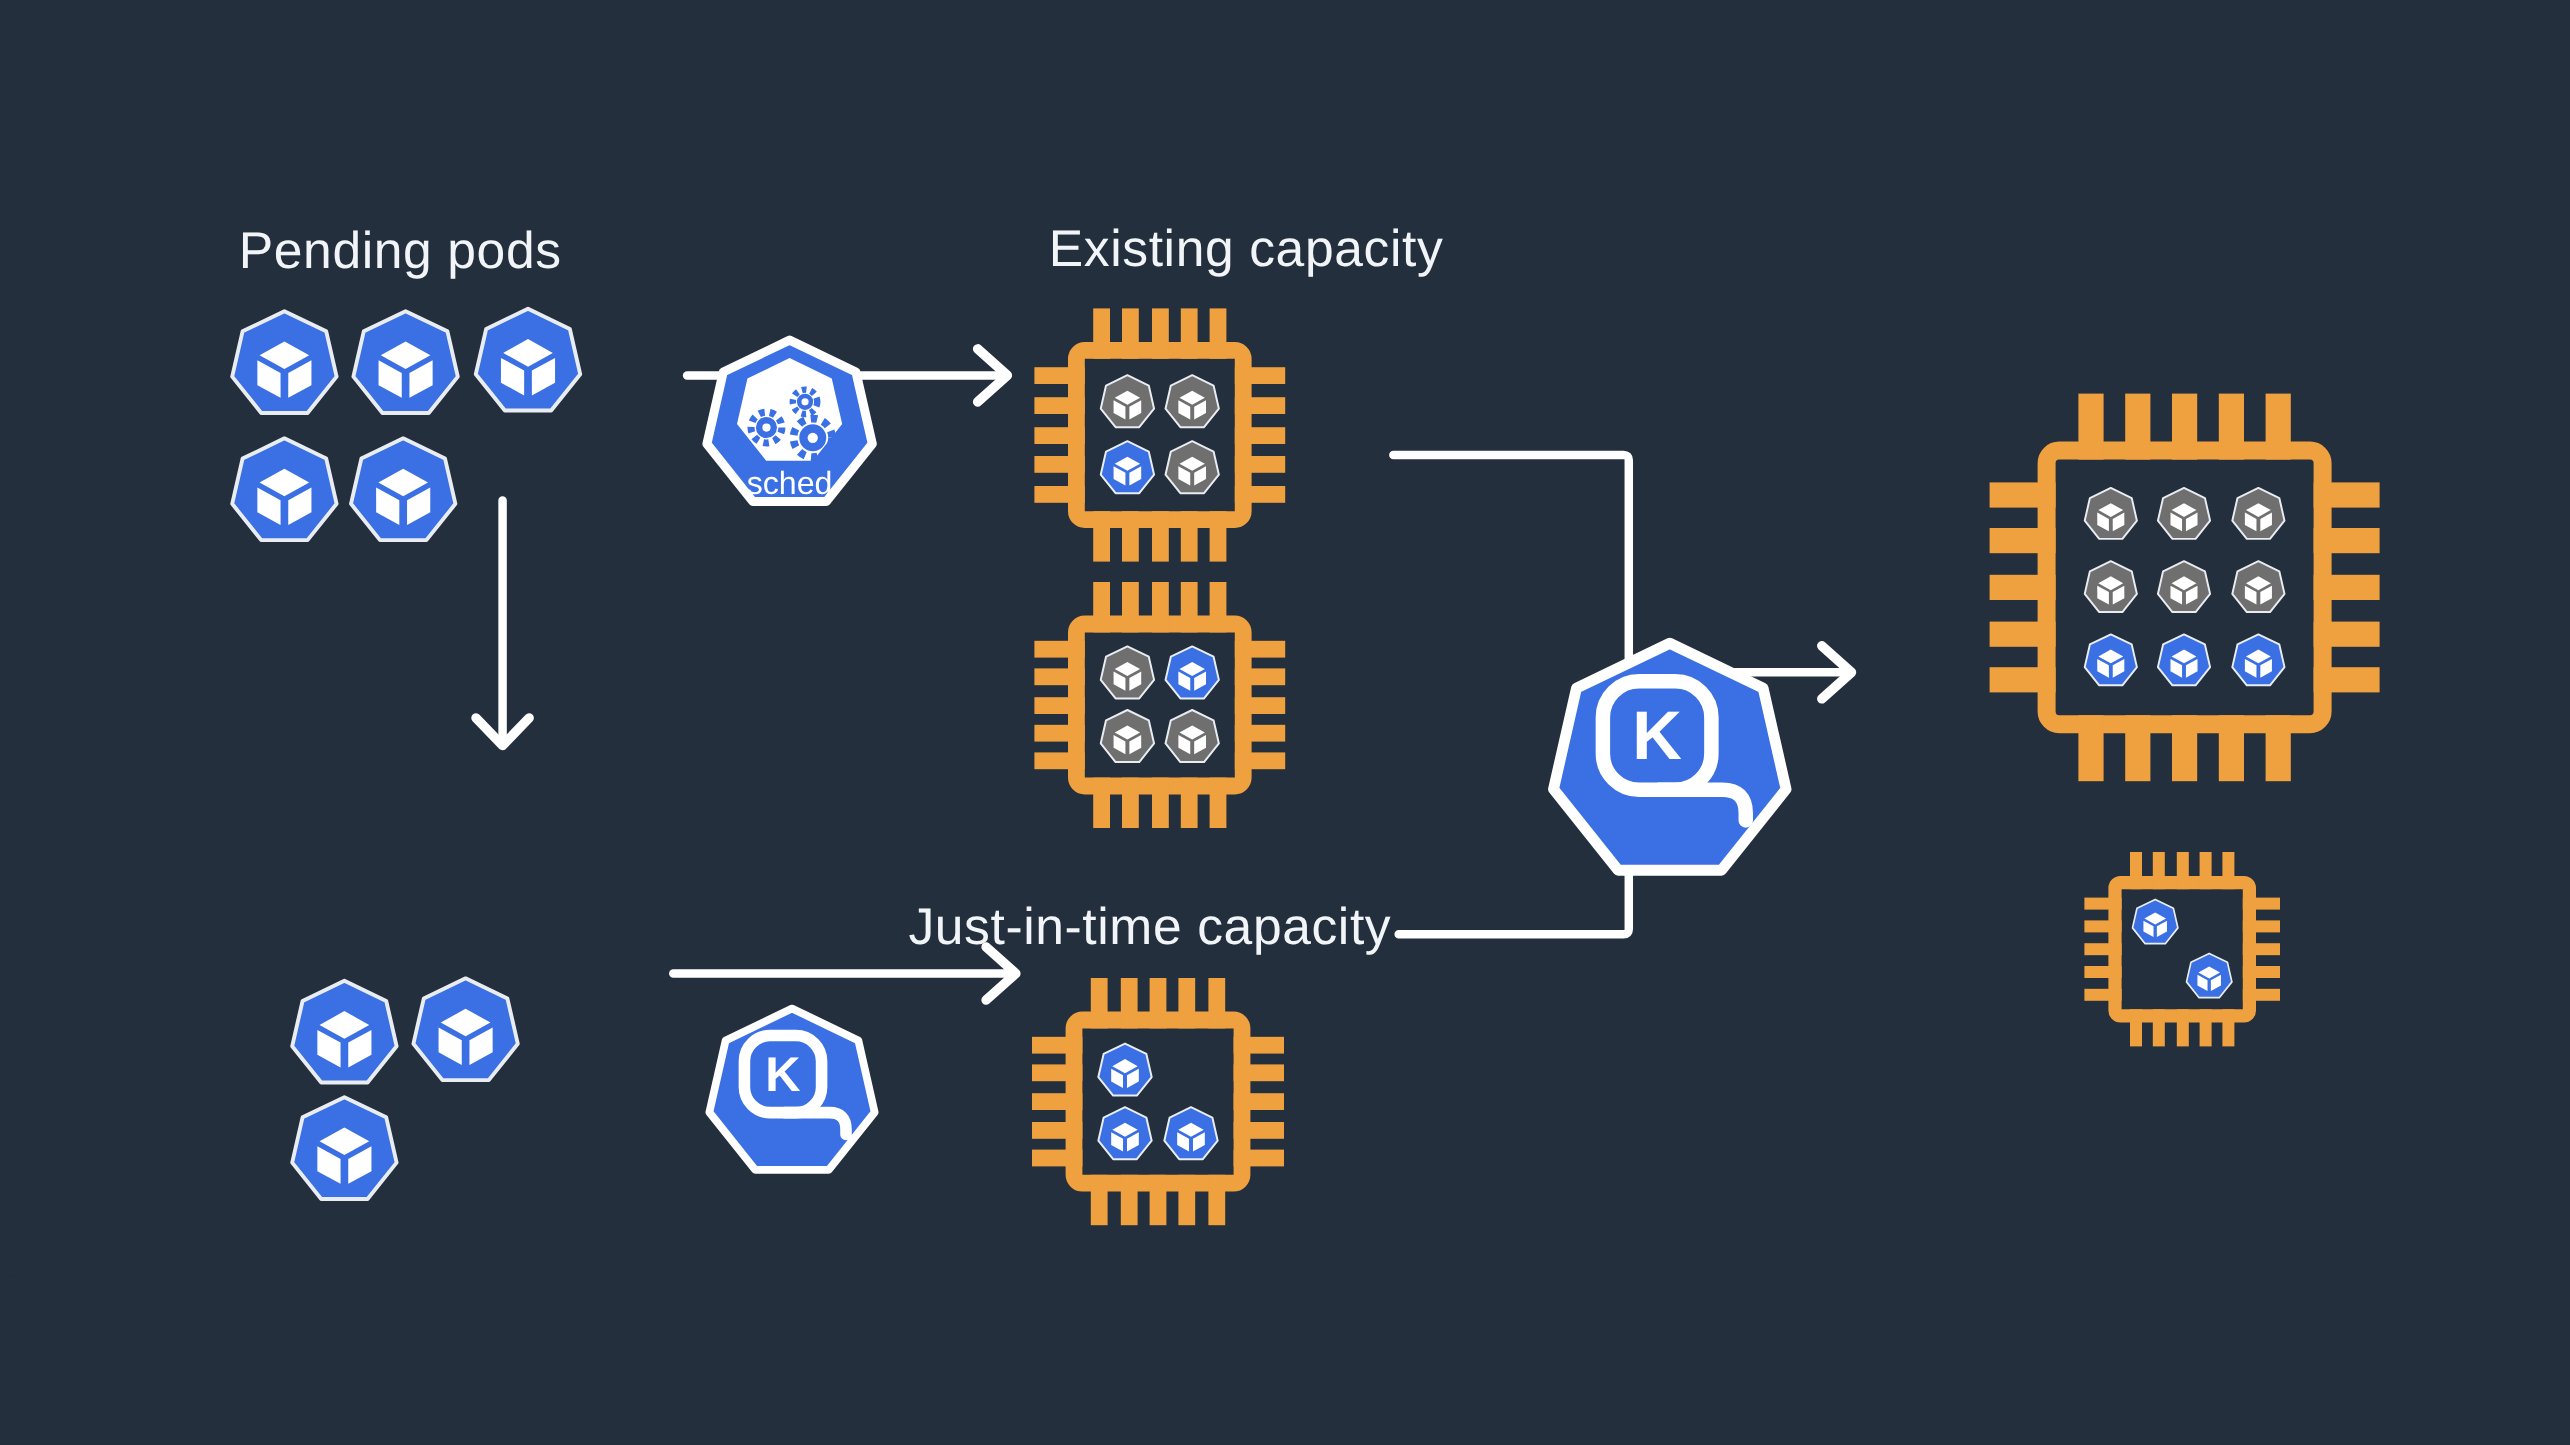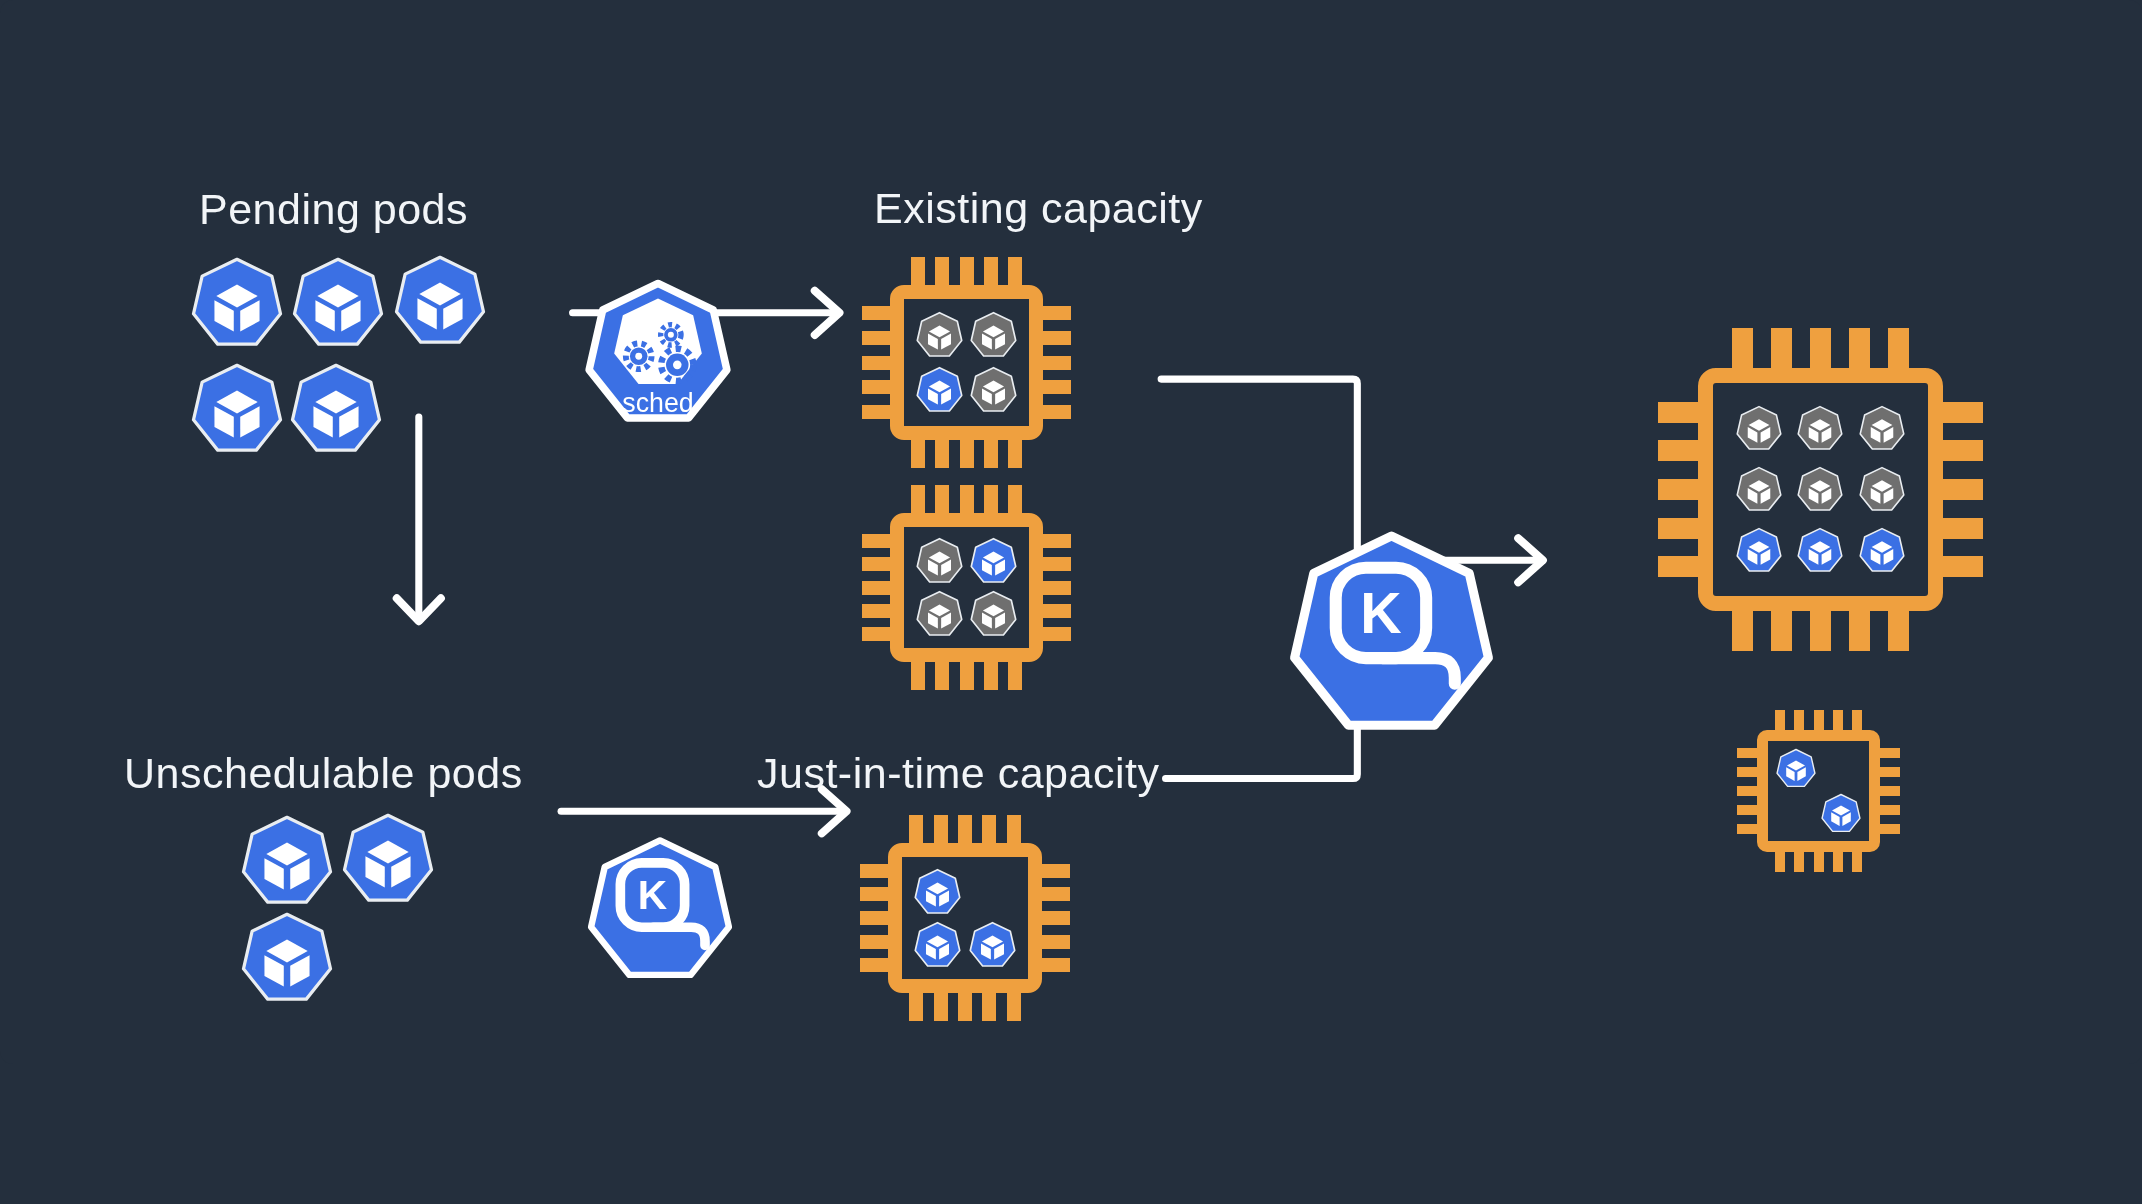--- a/index.html
+++ b/index.html
@@ -47,21 +47,20 @@
     <path class="line" d="M494 918 H812"></path>
     <path class="head" d="M789 893 L817 918 L789 943"></path>
     <path class="line" d="M1173 429 H1390 Q1395 429 1395 434 V632"></path>
     <path class="line" d="M1178 881 H1390 Q1395 881 1395 876 V636"></path>
     <path class="line" d="M1492 634 H1600"></path>
     <path class="head" d="M1577 609 L1605 634 L1577 659"></path>
   </svg>
 
   <div class="title" style="left:199px;top:185px;">Pending pods</div>
   <div class="title" style="left:842px;top:184px;margin-left:32px;">Existing capacity</div>
-  <div class="title" style="left:124px;top:749px;">Unschedulable pods</div>
   <div class="title" style="left:757px;top:749px;">Just-in-time capacity</div>
 
   <div class="pod-slot" style="left:191px;top:256px;width:92px;height:94px">
       <svg viewBox="0 0 100 100" width="100%" height="100%">
         <polygon points="50,2.5 12.1,20.8 2.7,61.8 29,94.7 71,94.7 97.3,61.8 87.9,20.8" fill="#3B70E4" stroke="#E9EDF1" stroke-width="3.5" stroke-linejoin="round"></polygon>
         <polygon fill="#FFFFFF" points="50,30 72.5,42.5 50,55 27.5,42.5"></polygon>
         <polygon fill="#FFFFFF" points="25.5,47 46.5,58.5 46.5,81 25.5,69.5"></polygon>
         <polygon fill="#FFFFFF" points="74.5,47 53.5,58.5 53.5,81 74.5,69.5"></polygon>
       </svg>
     </div>

